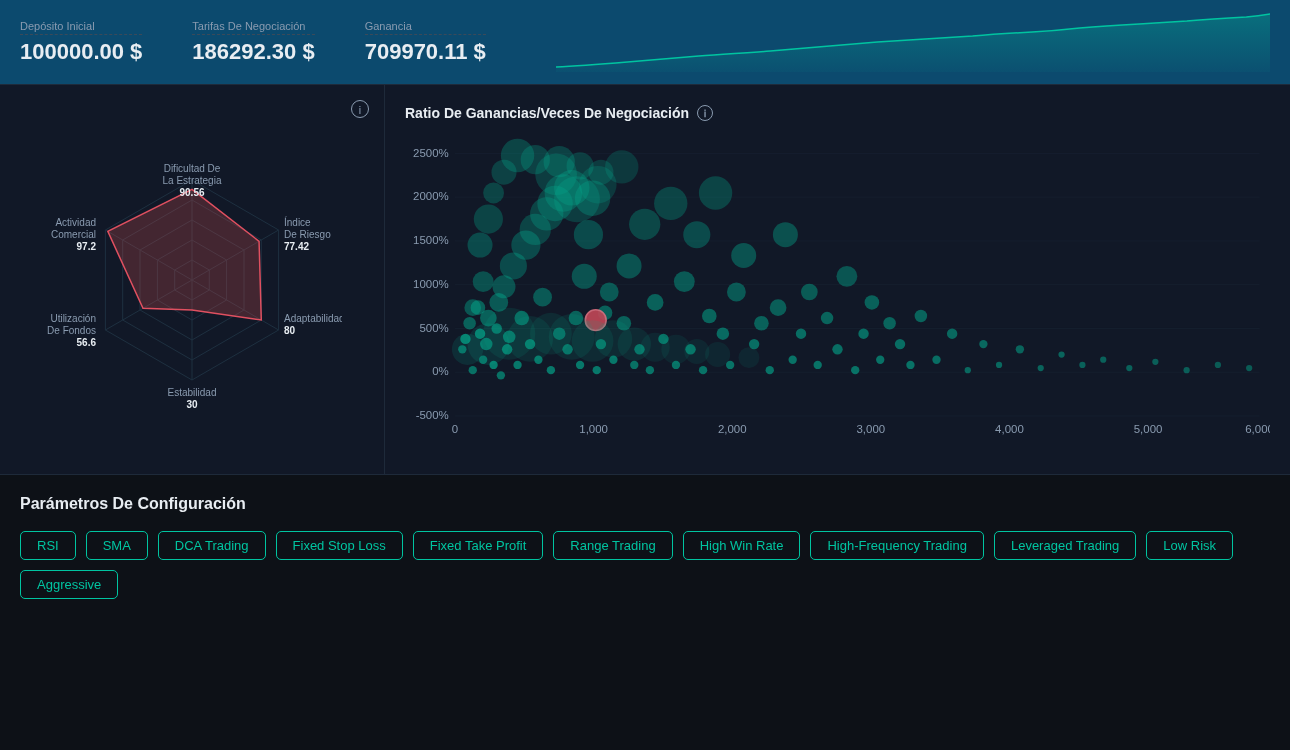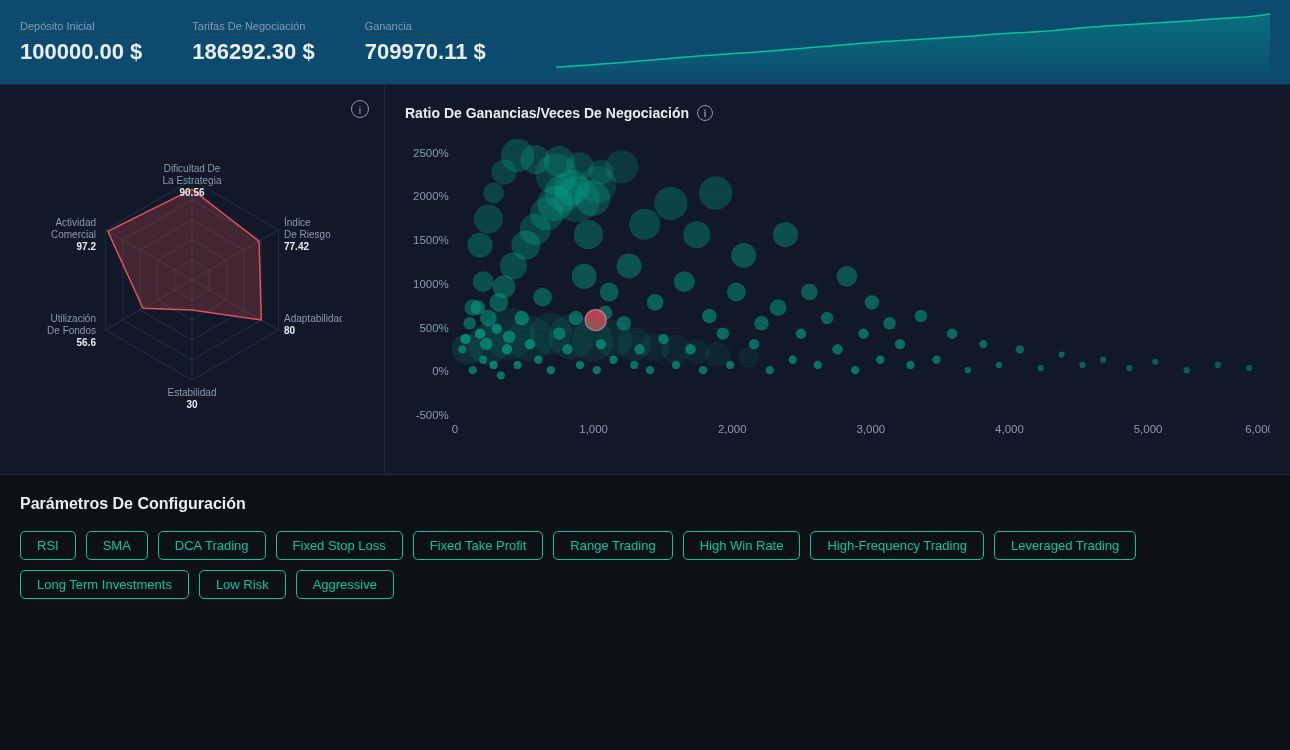--- a/index.html
+++ b/index.html
@@ -396,17 +396,16 @@
   <div class="tags-container" id="tags-container">
   <span class="tag">RSI</span>
       <span class="tag">SMA</span>
       <span class="tag">DCA Trading</span>
       <span class="tag">Fixed Stop Loss</span>
       <span class="tag">Fixed Take Profit</span>
       <span class="tag">Range Trading</span>
       <span class="tag">High Win Rate</span>
       <span class="tag">High-Frequency Trading</span>
       <span class="tag">Leveraged Trading</span>
-      <span class="tag">Long Term Investments</span>
       <span class="tag">Low Risk</span>
       <span class="tag">Aggressive</span>
     </div>
 </div>
 
 </body></html>

